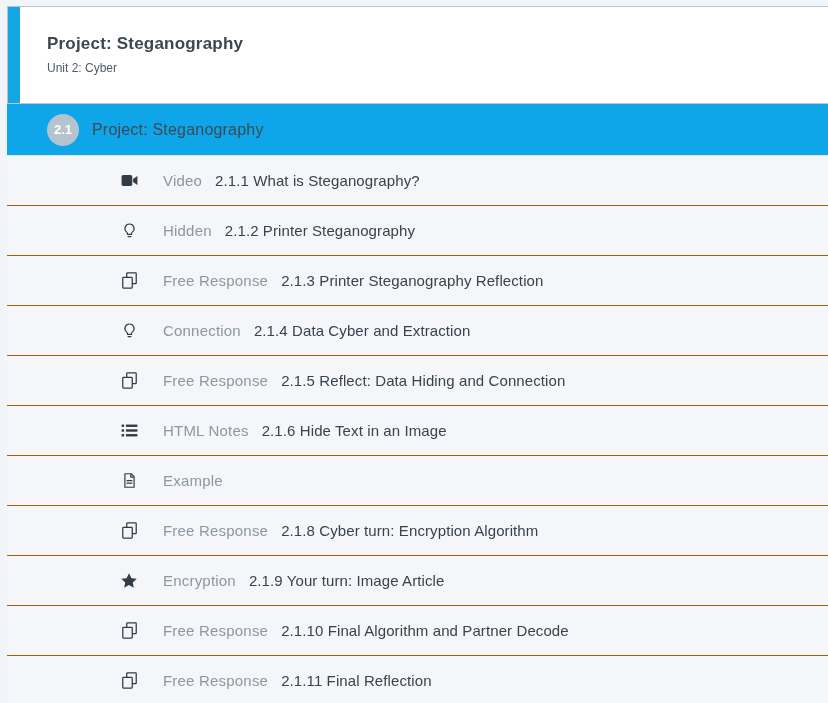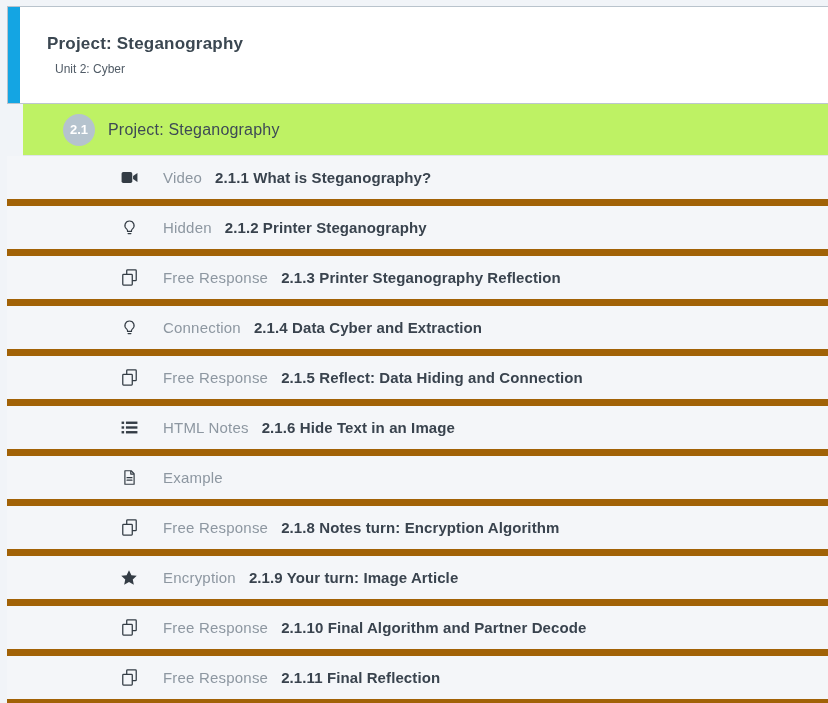--- a/index.html
+++ b/index.html
@@ -21,63 +21,62 @@
     border-left: 1px solid #b9c3cc;
     border-bottom: 1px solid #bdc6ce;
   }
   .accent-stripe { width: 12px; background: #14a5e3; flex: 0 0 12px; }
   .header-text { padding: 27px 0 0 27px; }
   .header-title {
     font-size: 17px; font-weight: 700; color: #3b4751;
     letter-spacing: 0.2px; margin: 0 0 7px 0;
   }
   .header-subtitle {
-    font-size: 12px; font-weight: 400; color: #505b66; margin: 8px;
+    font-size: 12px; font-weight: 400; color: #505b66; margin: 0;
   }
 
   
   .section-row {
     display: flex; align-items: center;
-    height: 52px; background: #bef264;
+    height: 52px; background: #0ea5e9;
     border-bottom: 1px solid #dfe4e9;
-    margin-left: 16px;
   }
   .section-badge {
     width: 32px; height: 32px; margin-left: 40px;
     border-radius: 50%; background: #b5c3ce;
     color: #ffffff; font-size: 13px; font-weight: 700;
     display: flex; align-items: center; justify-content: center;
     flex: 0 0 32px;
   }
   .section-title {
     margin-left: 13px; font-size: 16px; color: #3e4a55;
     letter-spacing: 0.2px;
   }
 
   
   .item-row {
     display: flex; align-items: center;
     height: 50px; background: #f4f6f9;
-    border-bottom: 7px solid #a16207;
+    border-bottom: 1px solid #a16207;
     padding-left: 100px;
     cursor: pointer;
   }
   .icon-box {
     width: 44px; flex: 0 0 44px;
     display: flex; align-items: center; justify-content: center;
     color: #333c45;
   }
   .item-type {
     margin-left: 12px;
     font-size: 15px; color: #8d97a1; letter-spacing: 0.2px;
     white-space: nowrap;
   }
   .item-title {
     margin-left: 13px;
-    font-size: 15px; font-weight: 700; color: #39434e;
+    font-size: 15px; font-weight: 400; color: #39434e;
     letter-spacing: 0.1px; white-space: nowrap;
   }
 </style>
 </head>
 <body>
 
 <div class="page">
 
   <div class="header-card">
     <div class="accent-stripe"></div>
@@ -175,21 +174,21 @@
   </div>
 
   <div class="item-row">
     <span class="icon-box">
           <svg width="19" height="19" viewBox="0 0 24 24" fill="none" stroke="currentColor" stroke-width="1.6">
             <rect x="8.5" y="2.5" width="12" height="13.5" rx="1"></rect>
             <rect x="3.5" y="8" width="12" height="13.5" rx="1" fill="#f4f6f9"></rect>
           </svg>
         </span>
     <span class="item-type">Free Response</span>
-    <span class="item-title">2.1.8 Notes turn: Encryption Algorithm</span>
+    <span class="item-title">2.1.8 Cyber turn: Encryption Algorithm</span>
   </div>
 
   <div class="item-row">
     <span class="icon-box">
           <svg width="20" height="20" viewBox="0 0 24 24" fill="currentColor">
             <path d="M12 2.6l2.9 6 6.4.7-4.8 4.4 1.3 6.4L12 16.9 6.2 20.1l1.3-6.4L2.7 9.3l6.4-.7z"></path>
           </svg>
         </span>
     <span class="item-type">Encryption</span>
     <span class="item-title">2.1.9 Your turn: Image Article</span>

